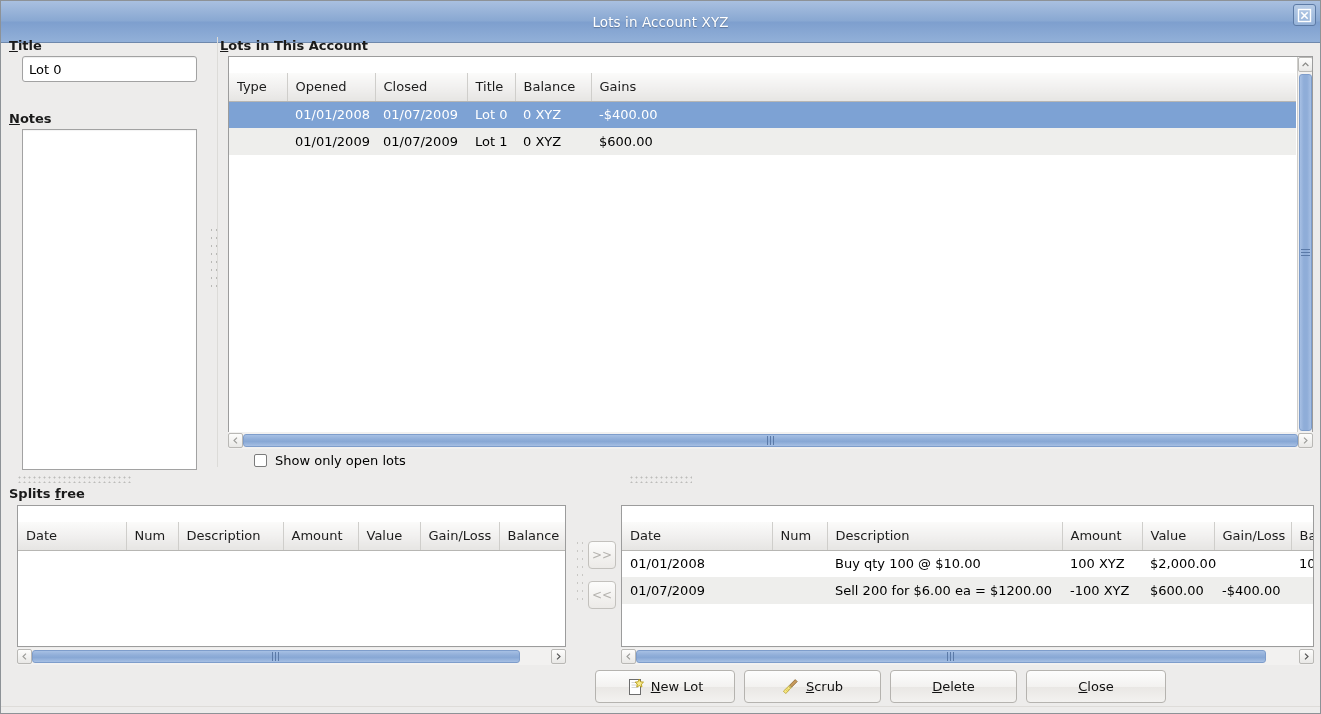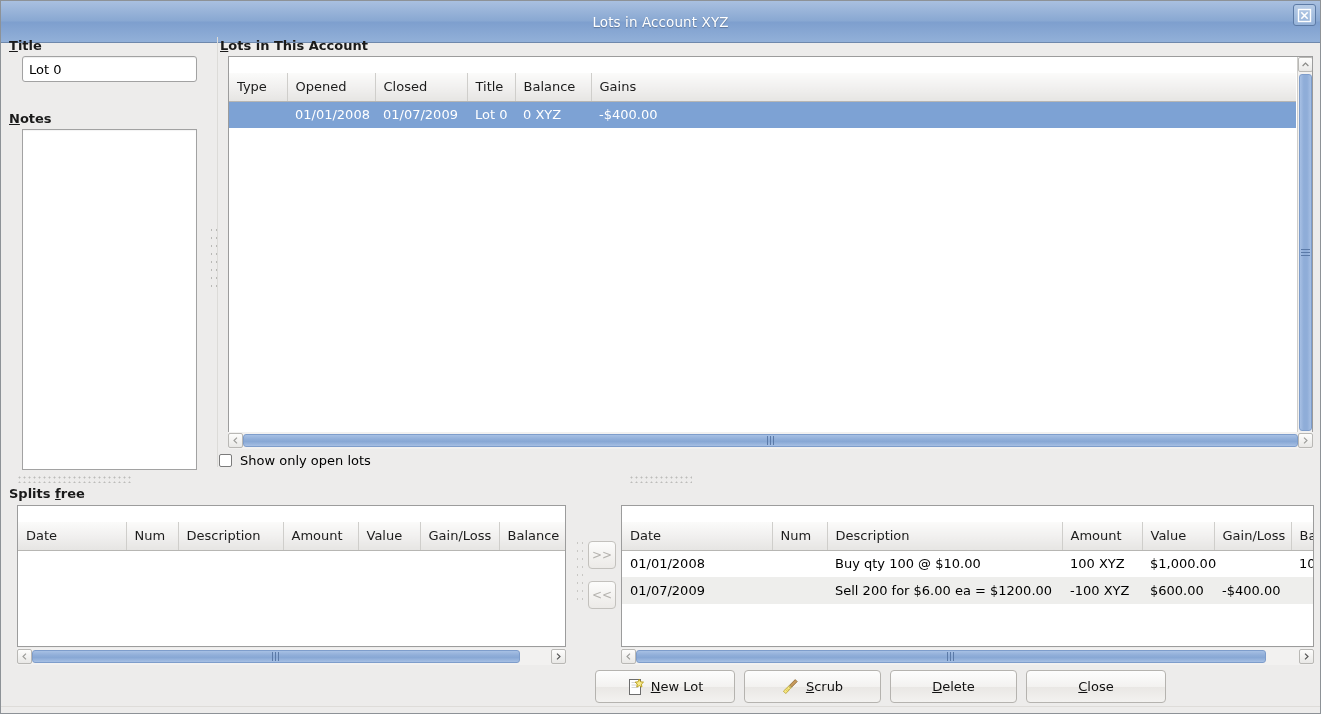--- a/index.html
+++ b/index.html
@@ -147,21 +147,21 @@
   }
   .sb-h-outer .track { flex: 1 1 auto; height: 15px; position: relative; }
   .sb-h-outer .thumb {
     position: absolute; left: 0; top: 1px; height: 13px;
     background: linear-gradient(to bottom,#a7c0e4,#8fadd8 40%,#88a8d5 60%,#a7c0e4);
     border: 1px solid #7e9dcb; border-radius: 3px;
     display:flex; align-items:center; justify-content:center;
   }
 
   
-  .chk-row { position: absolute; left: 218px; top: 452px; display: flex; align-items: center; gap: 8px; }
+  .chk-row { position: absolute; left: 218px; top: 452px; display: flex; align-items: center; gap: 8px; padding-left: 35px; }
   .chk-box {
     width: 13px; height: 13px; background: #fff;
     border: 1px solid #7b7b7b; border-radius: 2px;
   }
   .chk-label { font-size: 13px; color: #000; }
 
   
   .hsplit {
     position: absolute; top: 474px; height: 8px; cursor: row-resize;
     background-image: radial-gradient(circle, #bcbcb9 0.9px, transparent 1.1px);
@@ -267,20 +267,28 @@
         </thead>
         <tbody>
           <tr class="row-sel">
             <td></td>
             <td>01/01/2008</td>
             <td>01/07/2009</td>
             <td>Lot 0</td>
             <td>0 XYZ</td>
             <td>-$400.00</td>
           </tr>
+          <tr class="row-alt">
+            <td></td>
+            <td>01/01/2009</td>
+            <td>01/07/2009</td>
+            <td>Lot 1</td>
+            <td>0 XYZ</td>
+            <td>$600.00</td>
+          </tr>
         </tbody>
       </table>
     </div>
 
     <div class="sb-v">
       <div class="arrow up">
         <svg width="7" height="5" viewBox="0 0 7 5">
             <path d="M0.6 4 L3.5 1 L6.4 4" fill="none" stroke="#8a8a87" stroke-width="1.2"></path>
           </svg>
       </div>
@@ -396,21 +404,21 @@
           <th>Gain/Loss</th>
           <th>Balance</th>
         </tr>
       </thead>
       <tbody>
         <tr class="row-norm">
           <td>01/01/2008</td>
           <td></td>
           <td>Buy qty 100 @ $10.00</td>
           <td>100 XYZ</td>
-          <td>$1,000.00</td>
+          <td>$2,000.00</td>
           <td></td>
           <td>100 XYZ</td>
         </tr>
         <tr class="row-alt">
           <td>01/07/2009</td>
           <td></td>
           <td>Sell 200 for $6.00 ea = $1200.00</td>
           <td>-100 XYZ</td>
           <td>$600.00</td>
           <td>-$400.00</td>

